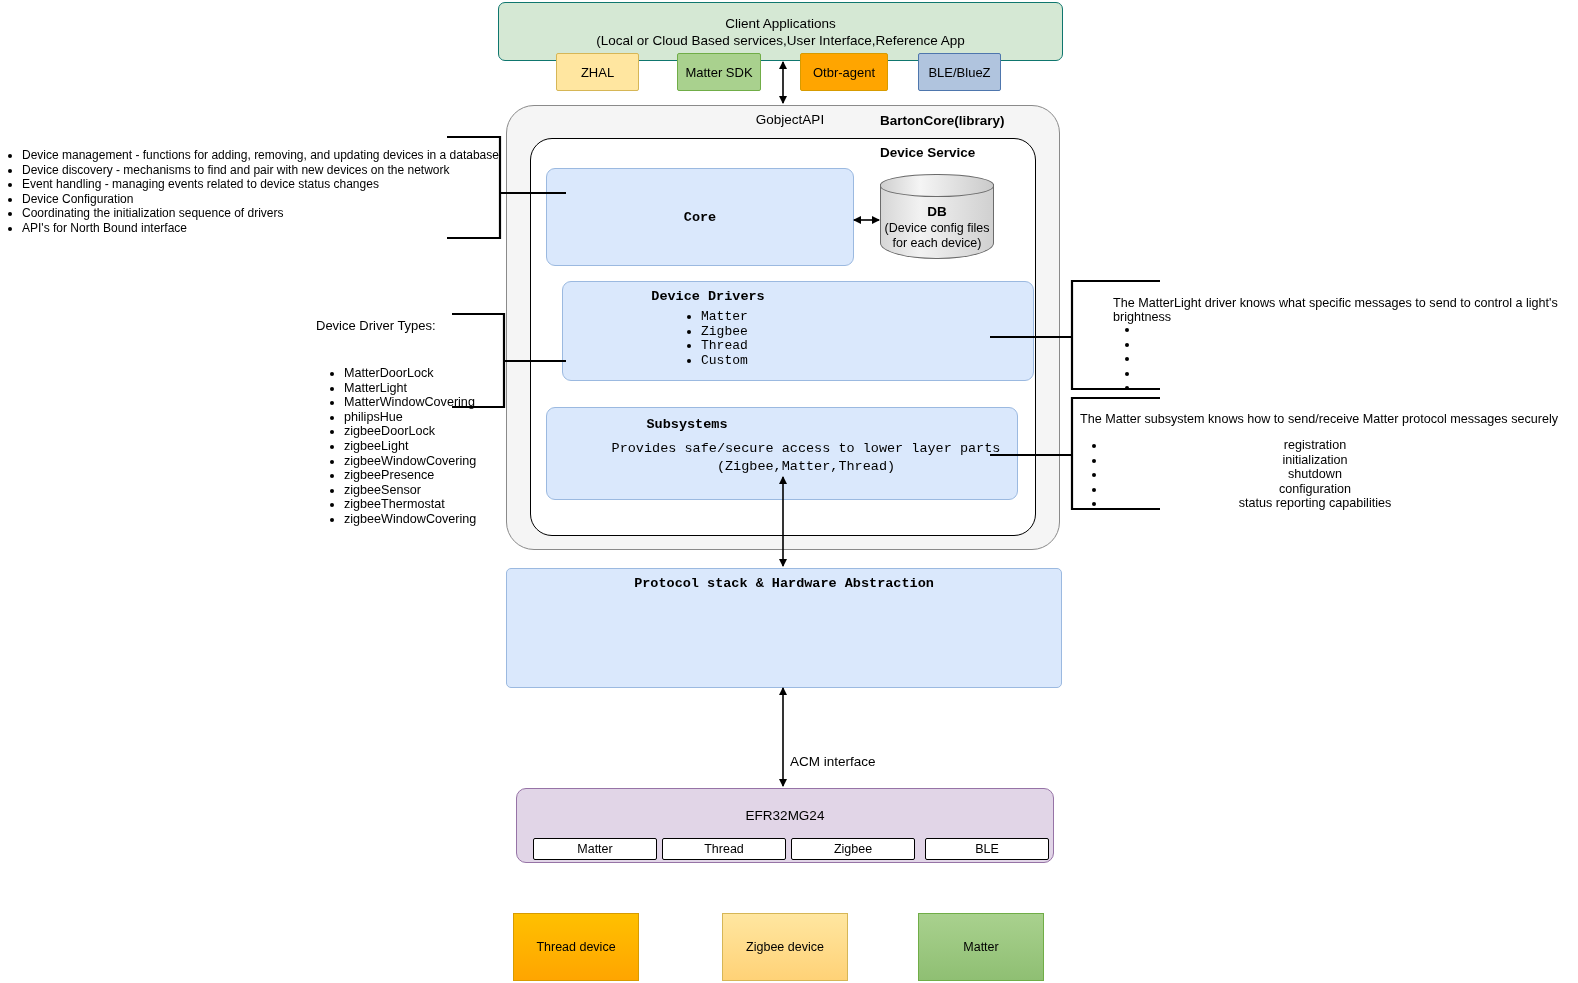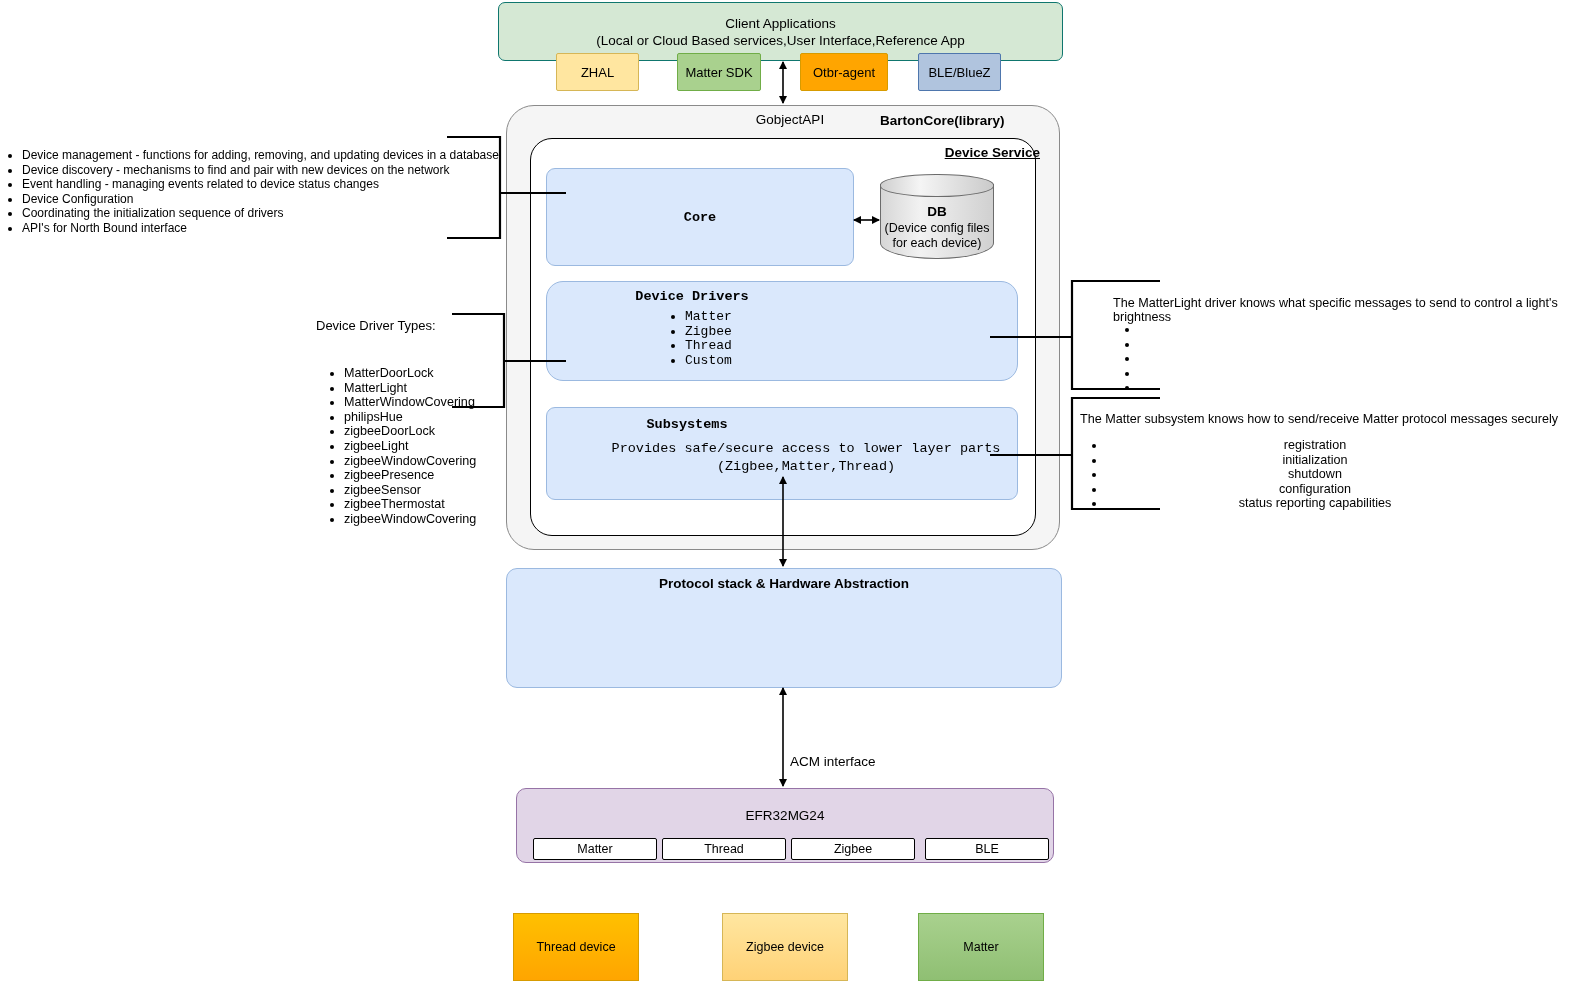--- a/index.html
+++ b/index.html
@@ -50,37 +50,37 @@
 
   
   #device-service {
     left: 530px; top: 138px; width: 504px; height: 396px;
     background: #ffffff;
     border: 1px solid #000000;
     border-radius: 22px;
   }
   #device-service-label {
     left: 880px; top: 145px; width: 160px;
-    font-size: 13.5px; font-weight: bold; text-align: right; text-decoration: underline;
+    font-size: 13.5px; font-weight: bold; text-align: left;
   }
 
   
   .bluebox {
     background: #dae8fc;
     border: 1px solid #9bb9e0;
     border-radius: 9px;
     font-family: Liberation Mono, monospace;
   }
   #core-box {
     left: 546px; top: 168px; width: 306px; height: 96px;
     display: flex; align-items: center; justify-content: center;
     font-size: 13.5px; font-weight: bold;
   }
   #drivers-box {
-    left: 546px; top: 281px; width: 470px; height: 98px; border-radius: 17px;
+    left: 562px; top: 281px; width: 470px; height: 98px;
   }
   #drivers-title {
     position: absolute; left: 0; top: 7px; width: 290px;
     text-align: center; font-size: 13.5px; font-weight: bold;
   }
   #drivers-list {
     position: absolute; left: 120px; top: 28px;
     margin: 0; padding: 0 0 0 18px;
     font-size: 13px; line-height: 14.6px;
   }
@@ -118,21 +118,22 @@
     position: absolute; left: 0; top: 30px; width: 114px;
     text-align: center; font-size: 12.5px; line-height: 15.5px;
   }
   #db-text b { font-size: 13.5px; }
 
   
   #protocol-stack {
     left: 506px; top: 568px; width: 554px; height: 118px;
     background: #dae8fc;
     border: 1px solid #9bb9e0;
-    border-radius: 11px;
+    border-radius: 5px;
+    font-family: Liberation Mono, monospace;
   }
   #protocol-title {
     position: absolute; left: 0; top: 7px; width: 554px;
     text-align: center; font-size: 13.5px; font-weight: bold;
   }
   .chip {
     position: absolute; top: 53px; height: 36px;
     display: flex; align-items: center; justify-content: center;
     font-size: 13px;
     border-radius: 2px;

